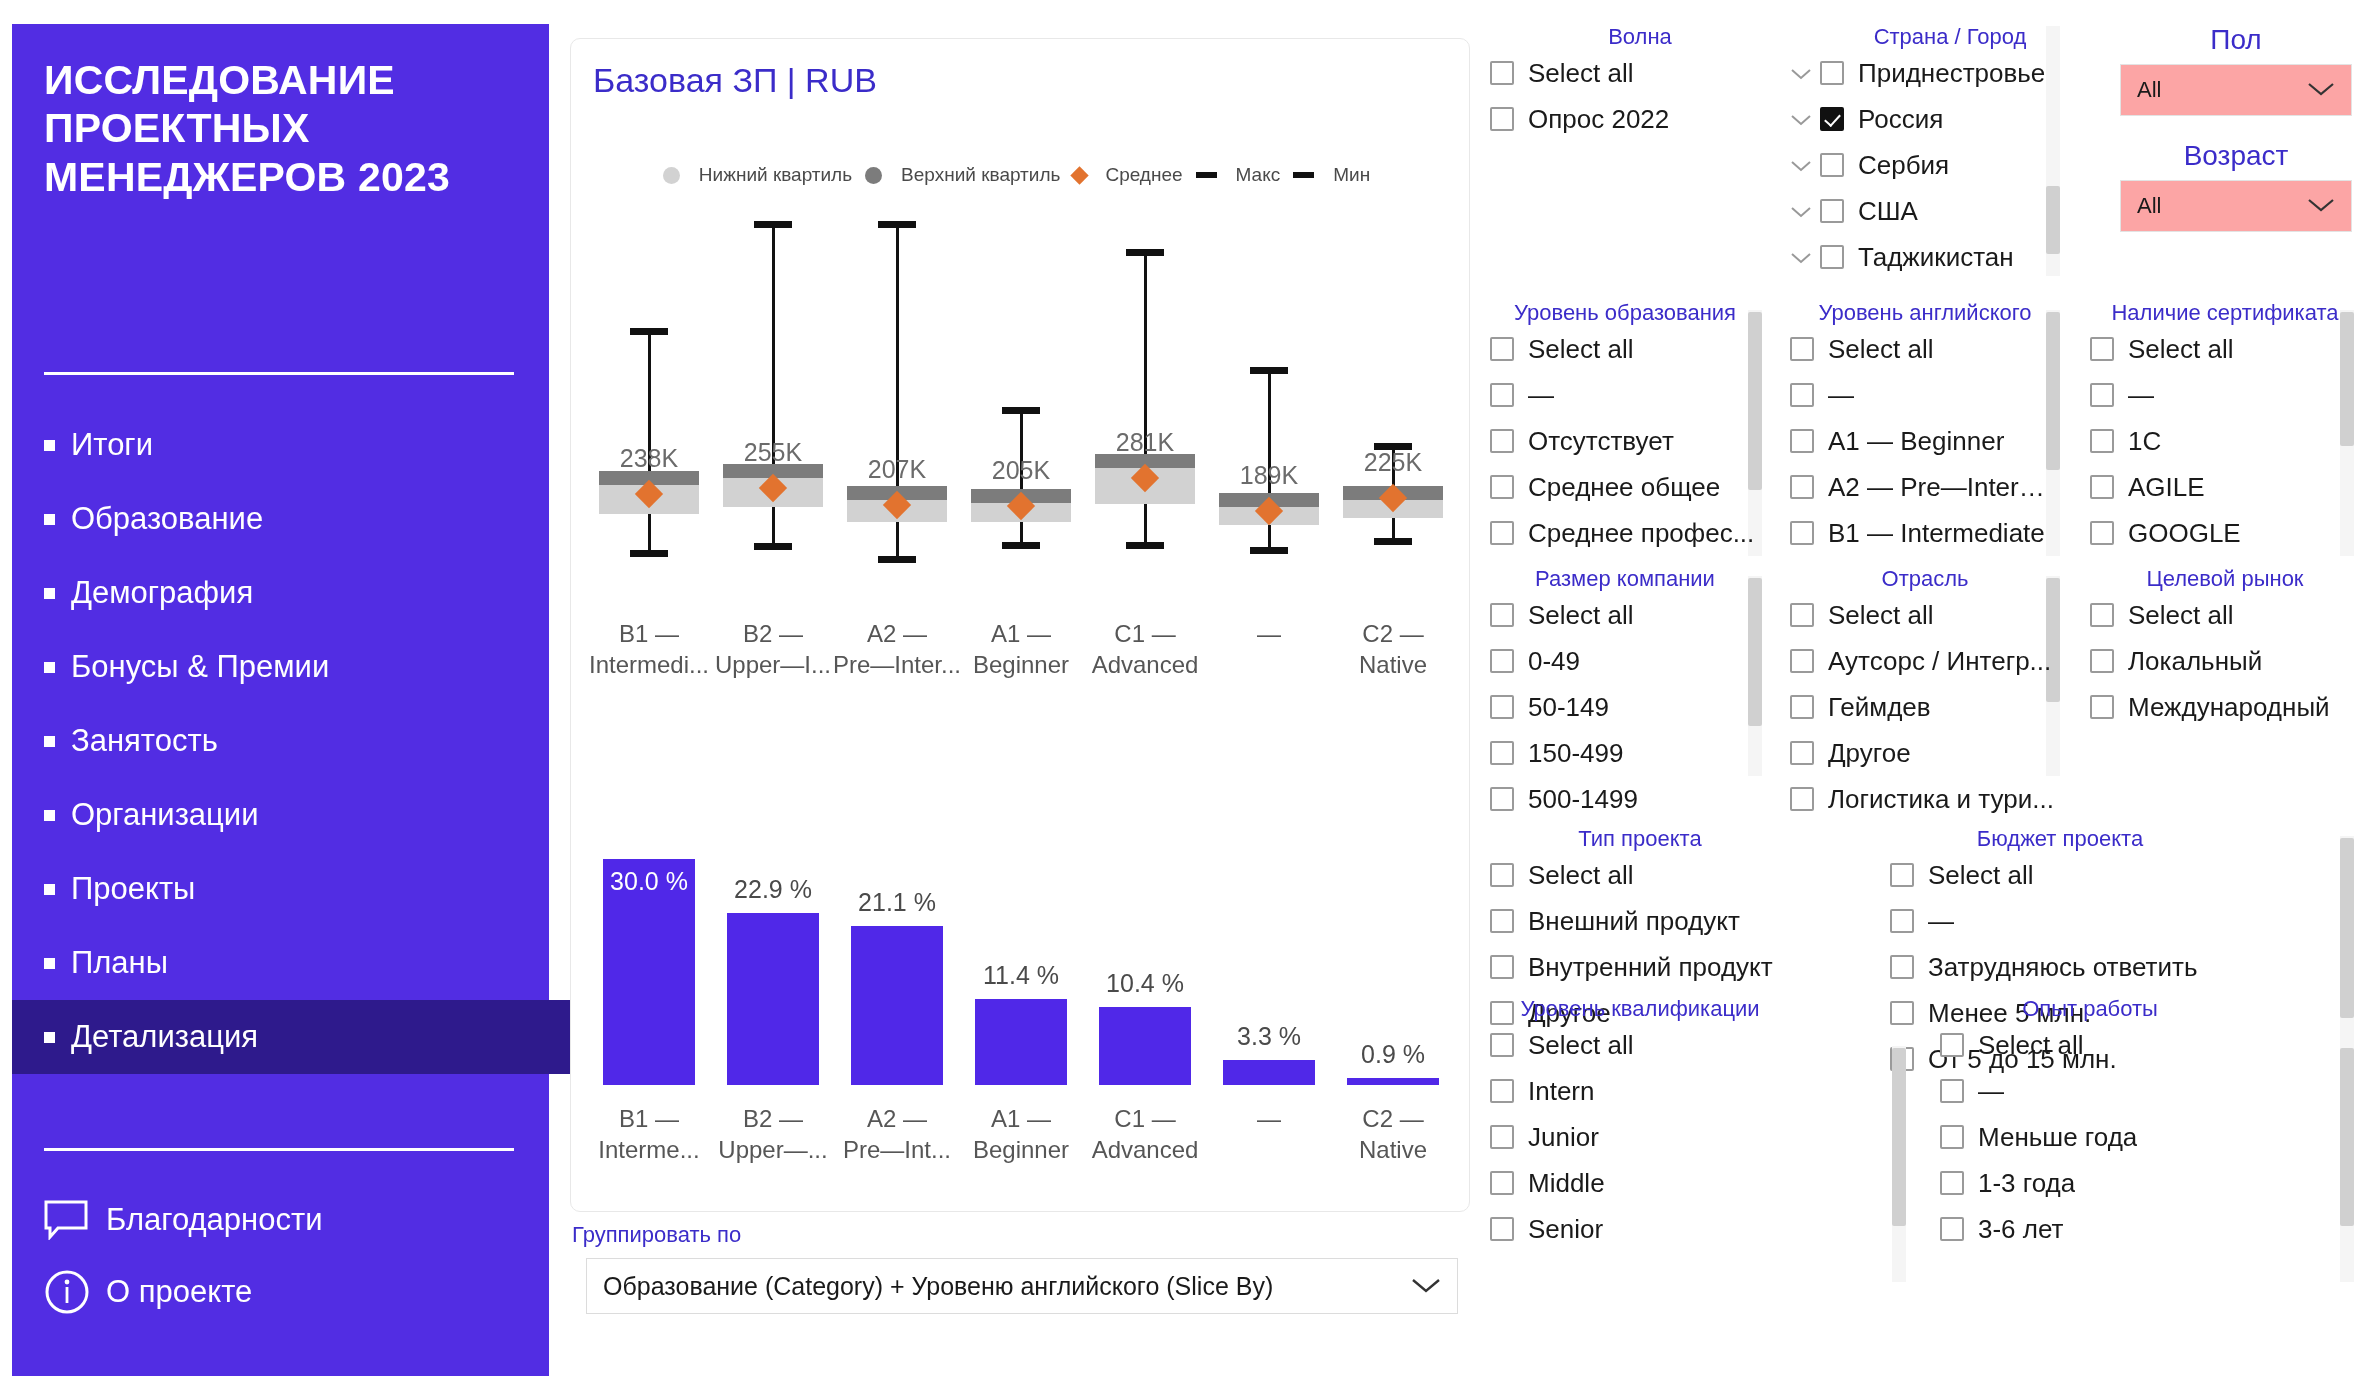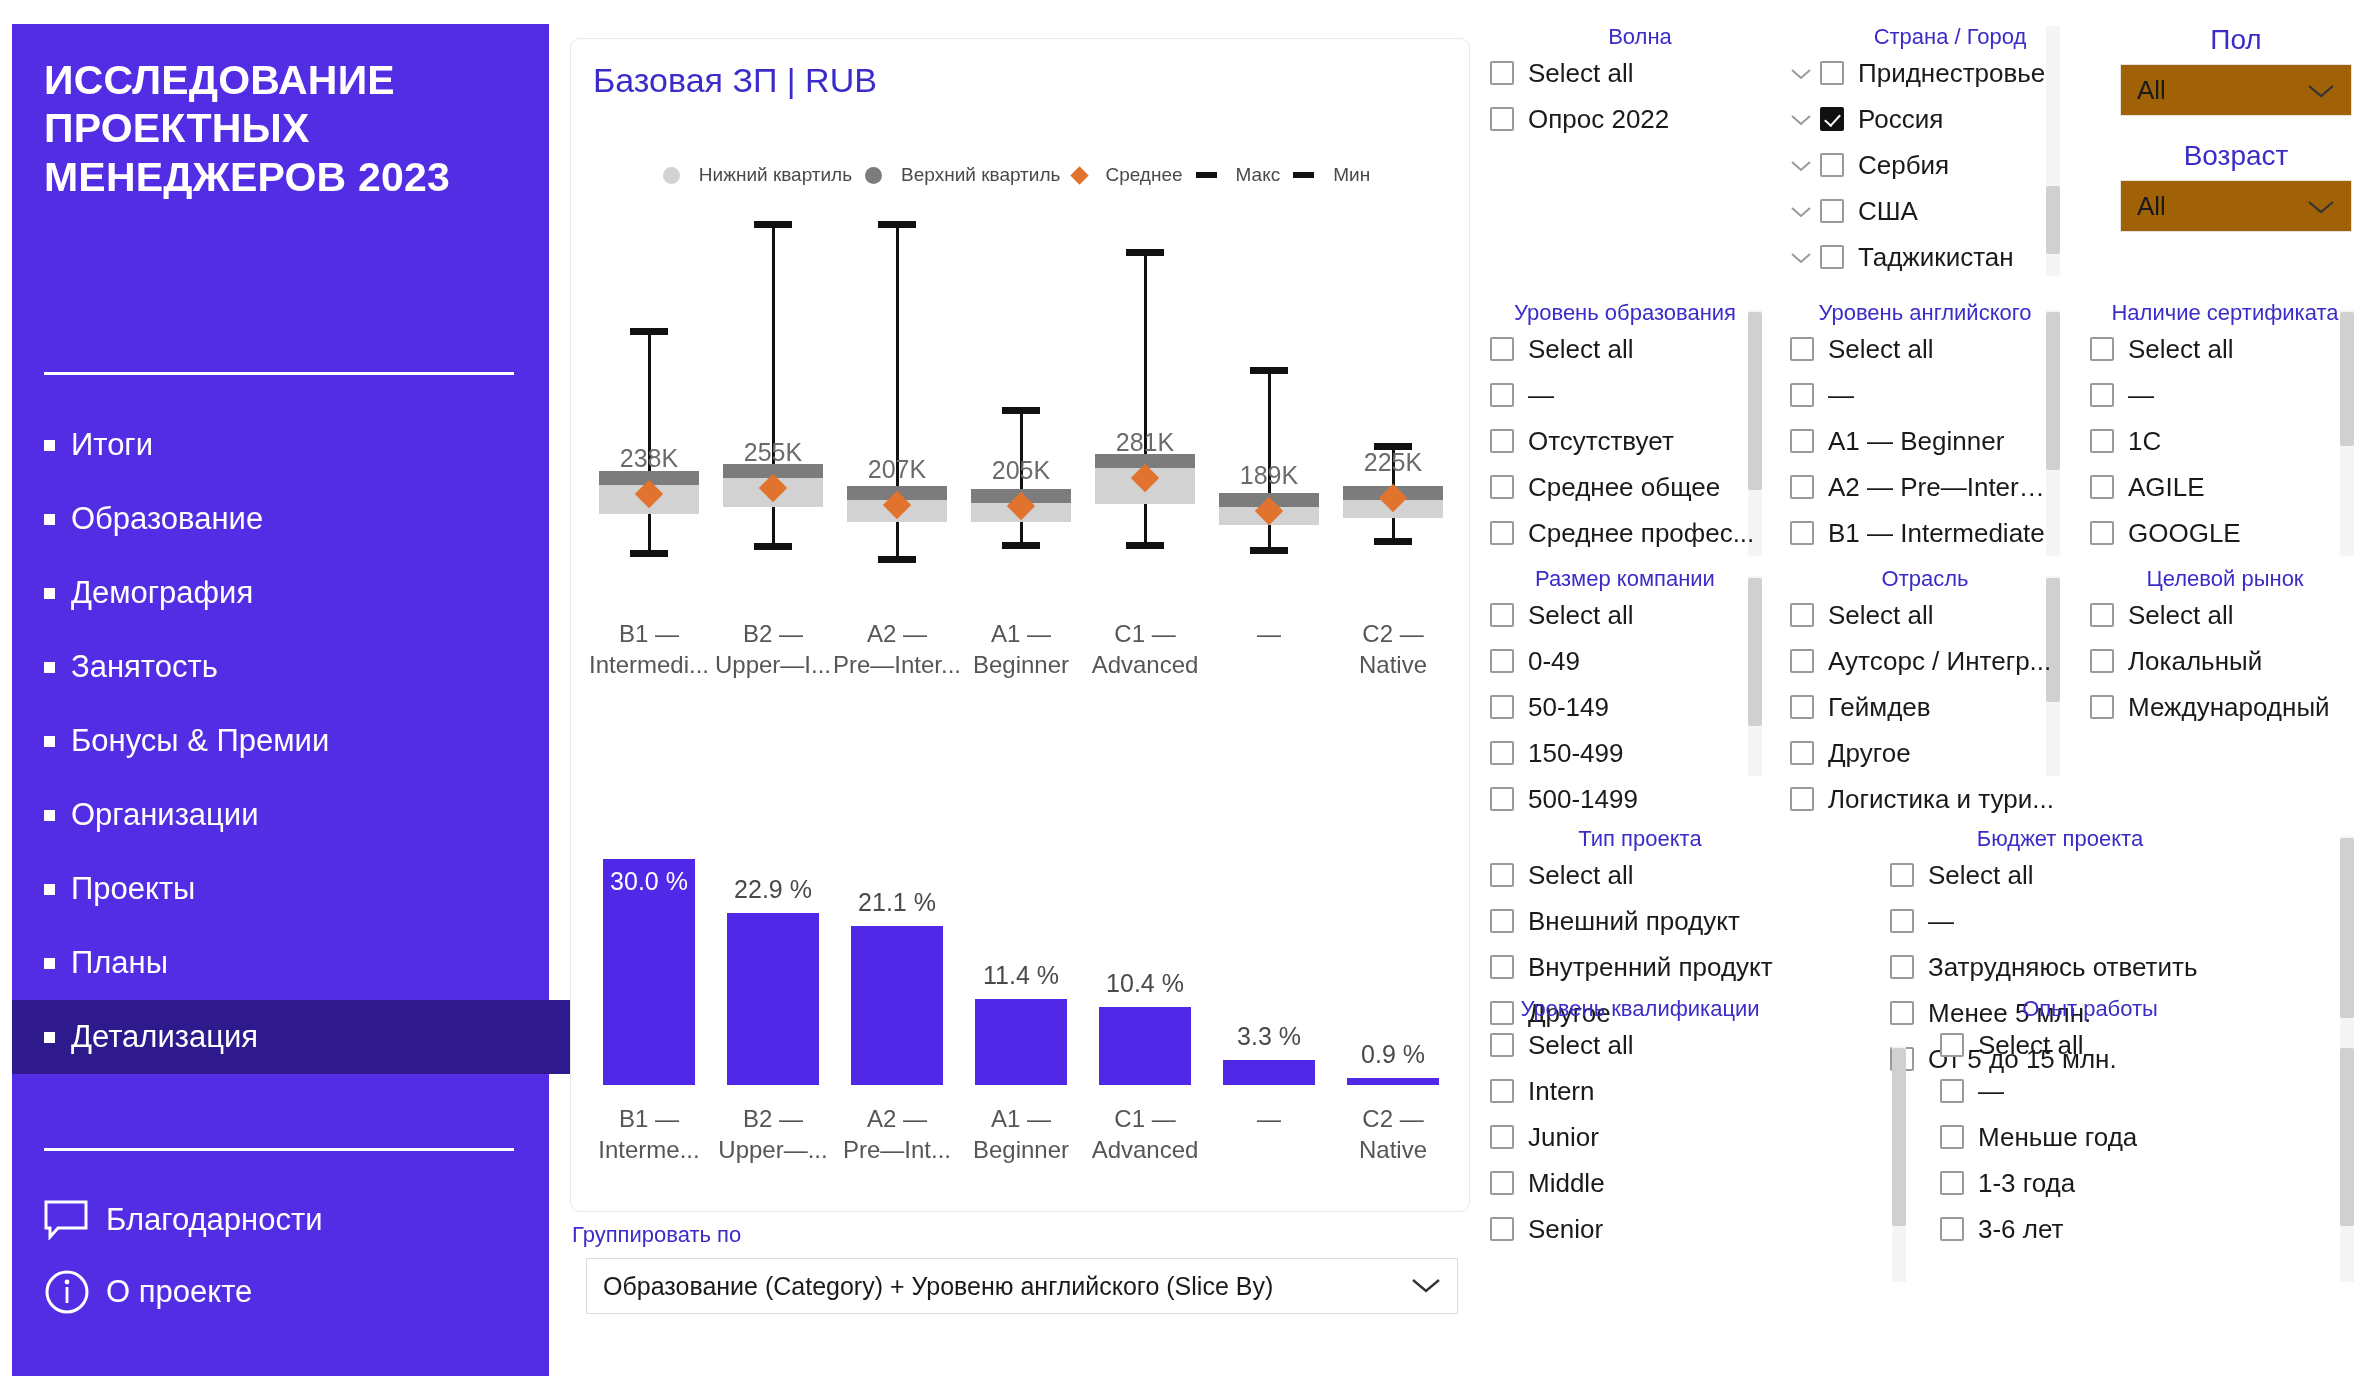--- a/index.html
+++ b/index.html
@@ -144,23 +144,23 @@
   }
   .sbar-track {
     position: absolute; width: 14px; background: #F5F5F5;
   }
 
   
   .dd-wrap { position: absolute; }
   .dd-title { width: 100%; text-align: center; color: #3B2CC9; font-size: 28px; }
   .dd-box {
     margin-top: 8px; width: 100%; height: 52px; border: 1px solid #e3e3e3;
-    background: #a16207; display: flex; align-items: center;
+    background: #fca5a5; display: flex; align-items: center;
     justify-content: space-between; padding: 0 16px;
-    font-size: 26px; color: #1a1a1a;
+    font-size: 22px; color: #1a1a1a;
   }
   .chev-svg { flex: none; }
 </style>
 </head>
 <body>
 <div id="app">
 
 <div class="sidebar">
   <div class="brand">ИССЛЕДОВАНИЕ ПРОЕКТНЫХ МЕНЕДЖЕРОВ 2023</div>
   <div class="brand-rule"></div>
@@ -172,25 +172,25 @@
         <div class="nav-item">
           <span class="bullet"></span>
           <span>Образование</span>
         </div>
         <div class="nav-item">
           <span class="bullet"></span>
           <span>Демография</span>
         </div>
         <div class="nav-item">
           <span class="bullet"></span>
+          <span>Бонусы &amp; Премии</span>
+        </div>
+        <div class="nav-item">
+          <span class="bullet"></span>
           <span>Занятость</span>
-        </div>
-        <div class="nav-item">
-          <span class="bullet"></span>
-          <span>Бонусы &amp; Премии</span>
         </div>
         <div class="nav-item">
           <span class="bullet"></span>
           <span>Организации</span>
         </div>
         <div class="nav-item">
           <span class="bullet"></span>
           <span>Проекты</span>
         </div>
         <div class="nav-item">

